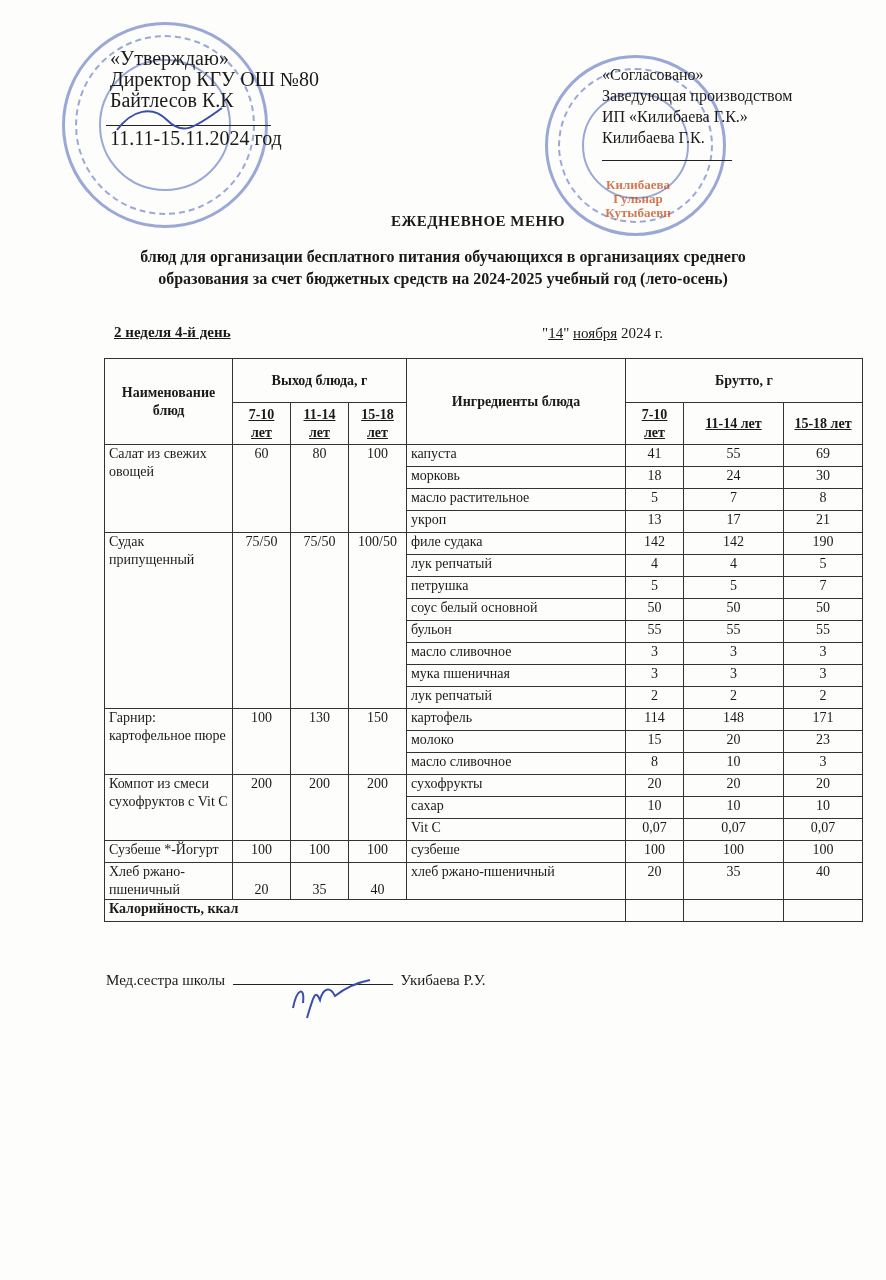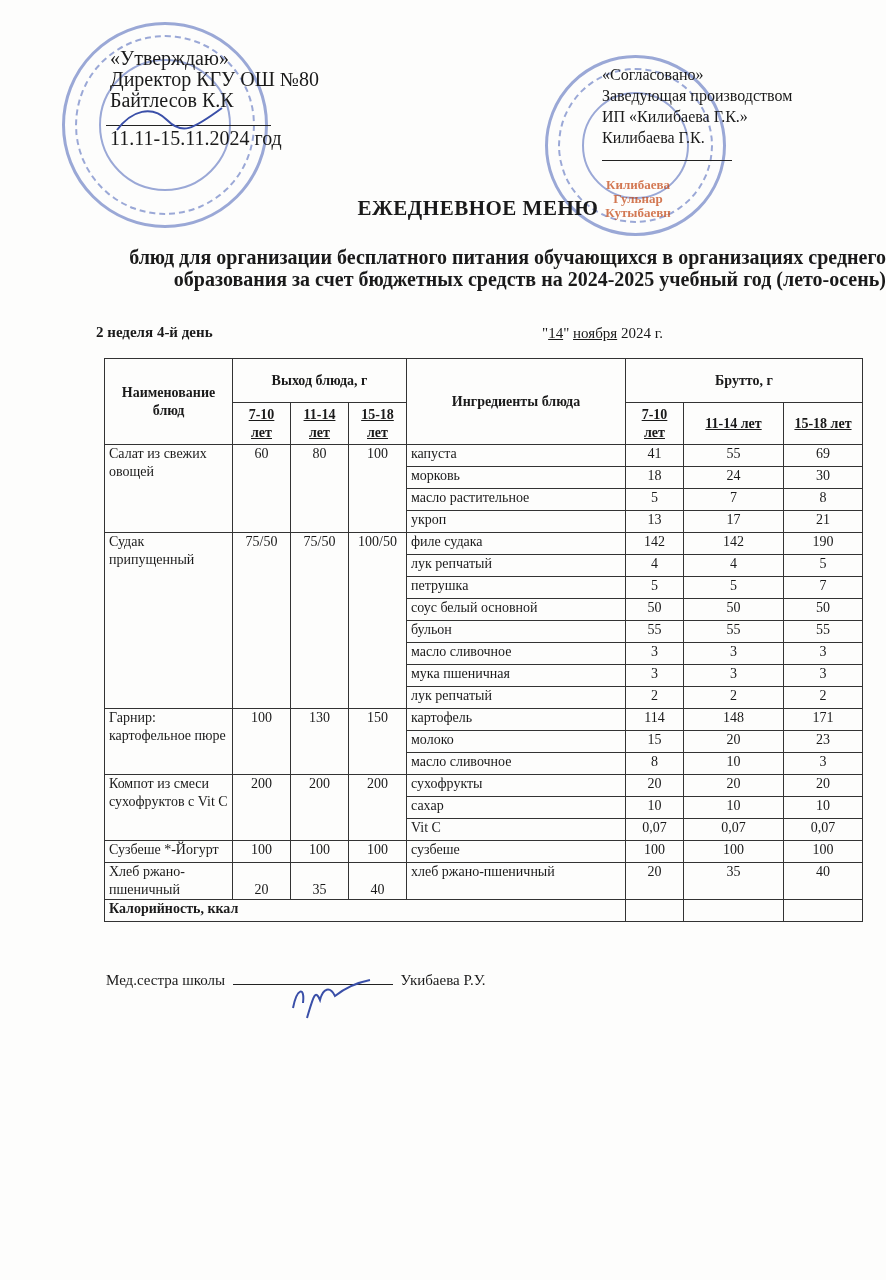--- a/index.html
+++ b/index.html
@@ -6,22 +6,22 @@
   body { width:886px; height:1280px; background:#fdfdfc; position:relative; overflow:hidden;
          font-family:"Liberation Serif", "DejaVu Serif", serif; color:#1a1a1a; }
   .abs { position:absolute; }
   .stamp { position:absolute; border-radius:50%; border:3px solid #4b63b8; opacity:0.55; }
   .stamp::before { content:""; position:absolute; inset:10px; border-radius:50%; border:2px dashed #4b63b8; }
   .stamp::after { content:""; position:absolute; inset:34px; border-radius:50%; border:2px solid #4b63b8; }
   .approve { left:110px; top:48px; font-size:20px; line-height:21px; }
   .agree { left:602px; top:64px; font-size:16px; line-height:21px; }
   .sigline { border-bottom:1px solid #222; }
   .title { left:0; width:886px; text-align:center; }
-  .t1 { top:196px; font-weight:bold; font-size:21px; letter-spacing:0.5px; padding-left:70px; box-sizing:border-box; }
-  .t2 { top:246px; font-weight:bold; font-size:20px; line-height:22px; box-sizing:border-box;text-align:right; }
+  .t1 { top:213px; font-weight:bold; font-size:15px; letter-spacing:0.5px; padding-left:70px; box-sizing:border-box; }
+  .t2 { top:246px; font-weight:bold; font-size:16px; line-height:22px; box-sizing:border-box; }
   .meta { top:324px; font-size:15px; font-weight:bold; }
   table { position:absolute; left:104px; top:358px; border-collapse:collapse; font-size:14px; }
   td, th { border:1px solid #333; padding:0 4px; vertical-align:top; line-height:18px; }
   th { font-weight:bold; text-align:center; vertical-align:middle; font-size:14px; }
   td.num { text-align:center; }
   td.name { text-align:left; }
   .h1 { height:44px;margin-left:21px; }
   .h2 { height:42px;text-decoration:underline; }
   tr.ing td { height:21px; }
   .footer { left:106px; top:954px; font-size:15px;margin-top:16px; }
@@ -56,21 +56,21 @@
   <div>Килибаева Г.К.</div>
   <div class="sigline" style="width:130px;height:12px;"></div>
 </div>
 
 <div class="abs title t1">ЕЖЕДНЕВНОЕ МЕНЮ</div>
 <div class="abs title t2">
   <div>блюд для организации бесплатного питания обучающихся в организациях среднего</div>
   <div>образования за счет бюджетных средств на 2024-2025 учебный год (лето-осень)</div>
 </div>
 
-<div class="abs meta" style="left:96px;">2 неделя 4-й день</div>
+<div class="abs meta" style="left:114px;text-decoration:underline;">2 неделя 4-й день</div>
 <div class="abs" style="left:542px;top:325px;font-size:15px;">
   "<span style="text-decoration:underline">14</span>"
   <span style="text-decoration:underline">ноября</span>
   <span>2024 г.</span>
 </div>
 
 <table>
   <colgroup>
     <col style="width:128px">
       <col style="width:58px">

